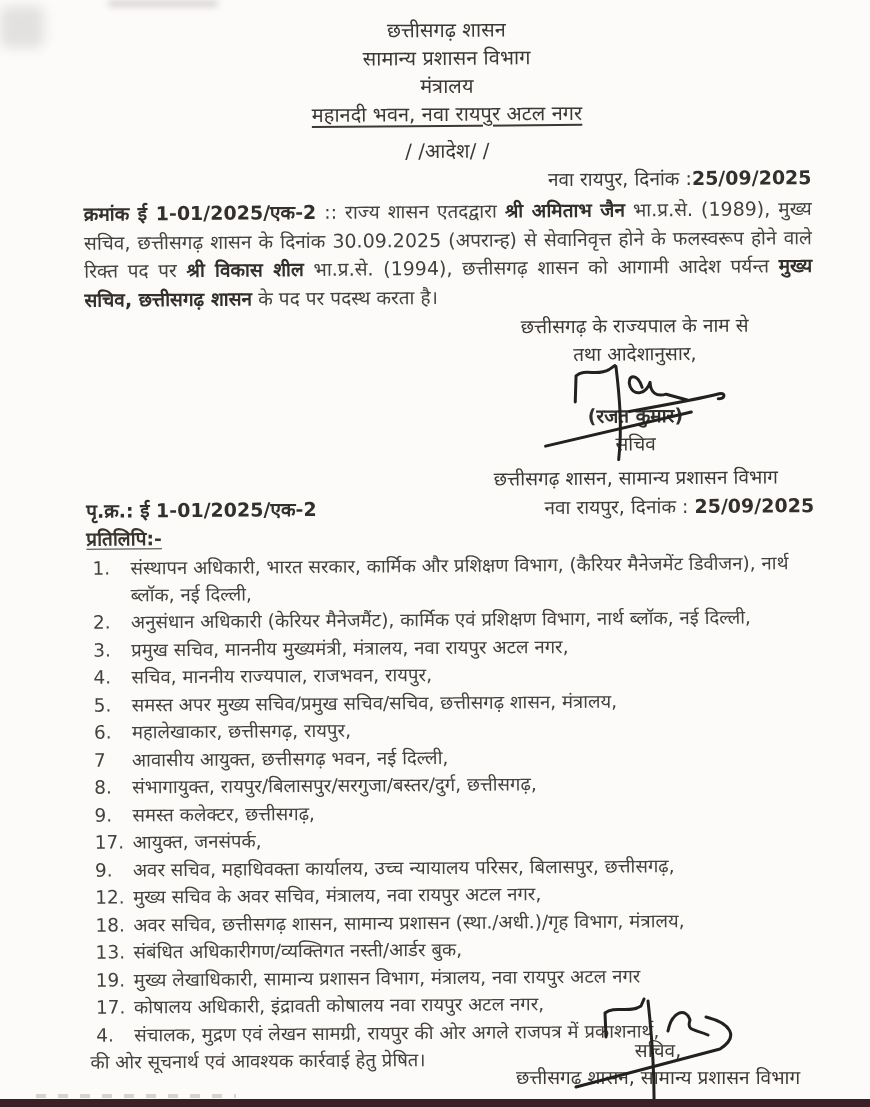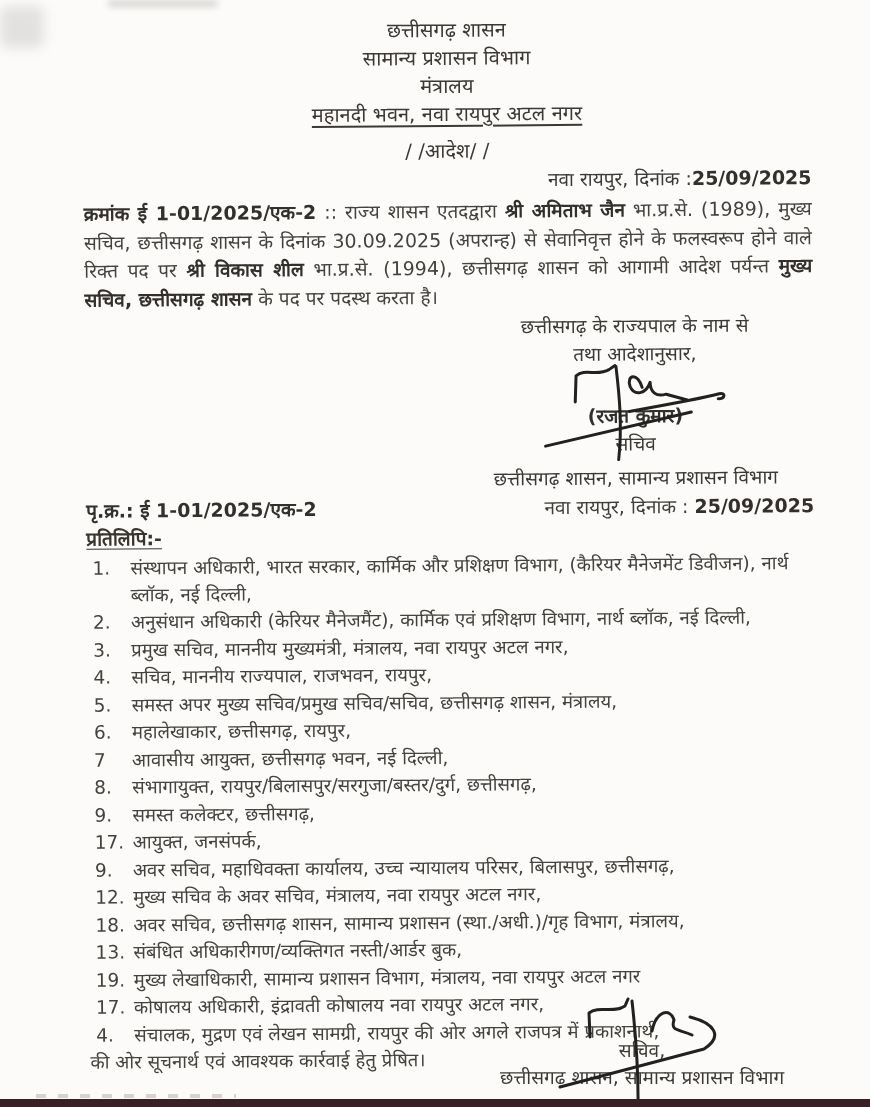--- a/index.html
+++ b/index.html
@@ -27,21 +27,21 @@
   .sig-svg{position:absolute;left:20px;top:-6px;pointer-events:none;}
   .sig-name{padding-top:32px;font-size:19px;}
   .sig-title{font-size:19px;}
   .ref-row{display:flex;justify-content:space-between;align-items:baseline;font-size:19px;line-height:26px;margin-top:2px;}
   .copy-label{font-size:19px;line-height:26px;margin-top:2px;text-decoration:underline;text-underline-offset:3px;font-weight:bold;color:#38352f;}
   .copy-list{margin-top:4px;font-size:18.5px;line-height:26.5px;color:#45423d;margin-left:6px;}
   .copy-item{display:flex;margin-bottom:1px;}
   .copy-item .num{width:38px;flex:none;}
   .copy-item .txt{flex:1;}
   .closing-line{font-size:18.5px;line-height:26.5px;color:#45423d;margin-top:1px;}
-  .footer-block{position:absolute;right:58px;bottom:16px;width:340px;text-align:center;font-size:19px;line-height:27px;color:#3c3935;}
+  .footer-block{position:absolute;right:42px;bottom:16px;width:340px;text-align:center;font-size:19px;line-height:27px;color:#3c3935;}
   .footer-sig-svg{position:absolute;left:80px;top:-46px;pointer-events:none;}
   .bottom-bar{position:absolute;left:0;right:0;bottom:0;height:8px;}
   .scan-smudge-tl{position:absolute;left:0;top:6px;width:44px;height:42px;background:#e3e1df;border-radius:8px;filter:blur(6px);}
   .scan-smudge-top{position:absolute;left:108px;top:0;width:110px;height:7px;background:#d9d6d3;border-radius:4px;filter:blur(3px);}
   .scan-dashes{position:absolute;left:36px;bottom:9px;width:200px;height:4px;
     background:repeating-linear-gradient(90deg,#b9b3ae 0 10px,transparent 10px 22px);opacity:.55;}
   svg path{fill:none;stroke:#23211f;stroke-linecap:round;stroke-linejoin:round;}
 </style>
 </head>
 <body>

